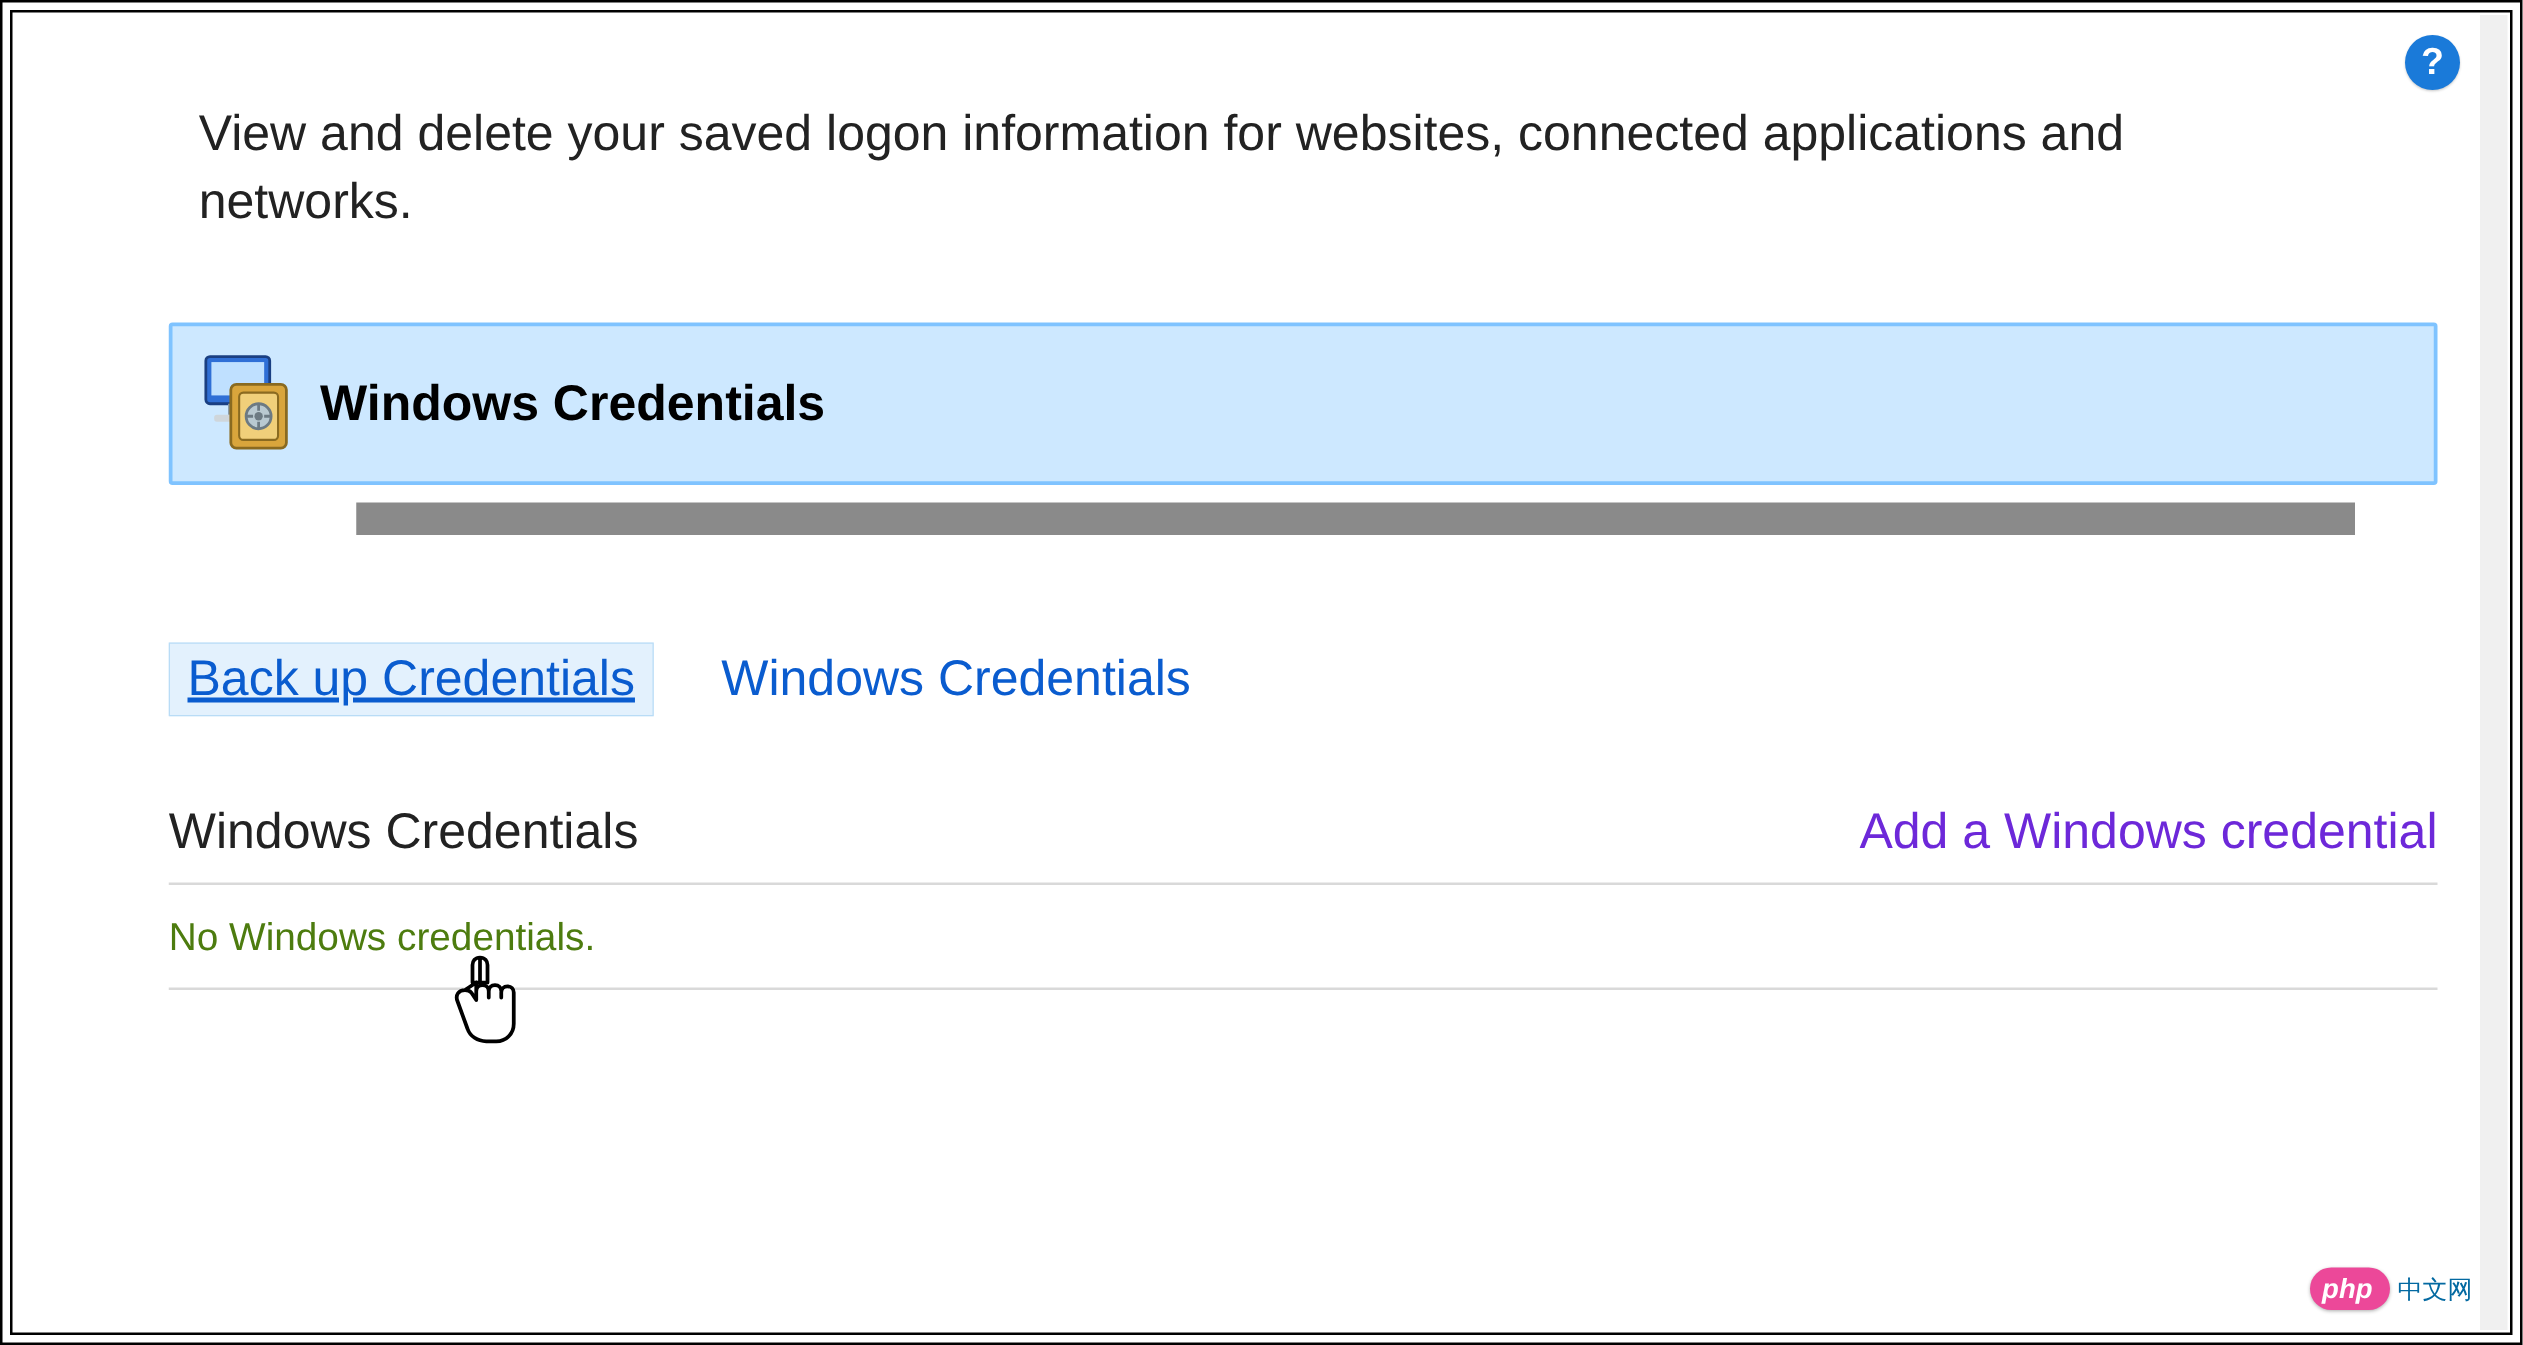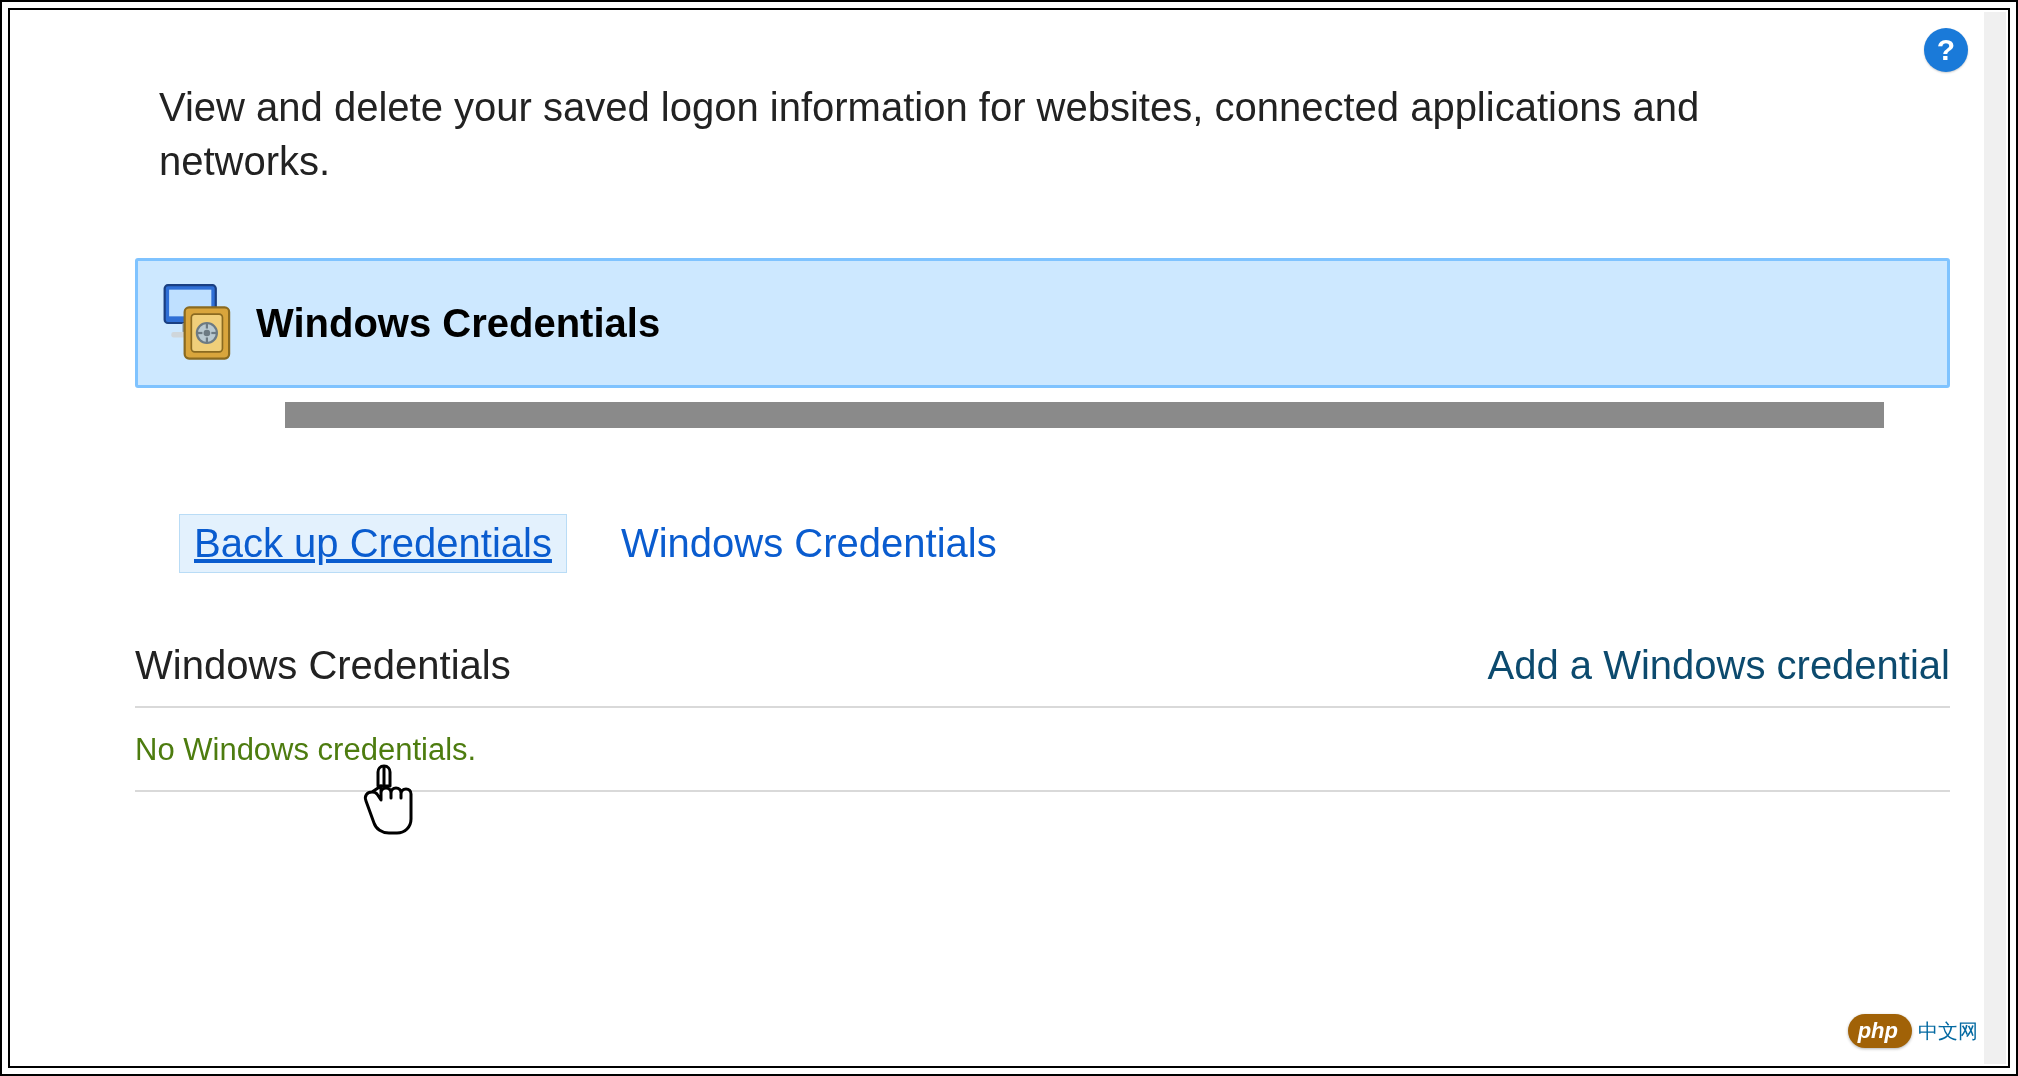--- a/index.html
+++ b/index.html
@@ -104,21 +104,20 @@
     left: 150px; right: 66px; top: 10px;
     height: 26px;
     background: #8a8a8a;
   }
   .links-row {
     display: flex;
     gap: 40px;
     margin-top: 78px;
     align-items: center;
     font-size: 40px;
-    margin-left: 44px;
   }
   .link {
     color: #0a5ccf;
     text-decoration: none;
     padding: 6px 14px;
   }
   .link.hover {
     background: #e3f1fd;
     text-decoration: underline;
     border: 1px solid #b9dcf6;
@@ -134,42 +133,42 @@
     justify-content: space-between;
     align-items: baseline;
     width: 1815px;
     margin-top: 70px;
     font-size: 40px;
     color: #222;
     padding-bottom: 18px;
     border-bottom: 2px solid #d9d9d9;
   }
   .section-header .add-link {
-    color: #0c4a6e;
+    color: #6d28d9;
     font-size: 40px;
   }
   .empty-msg {
     font-size: 31px;
     color: #4d7c0f;
     padding: 24px 0 22px 0;
     border-bottom: 2px solid #d9d9d9;
     width: 1815px;
   }
   .watermark {
     position: absolute;
     right: 30px;
     bottom: 18px;
     display: flex;
     align-items: center;
     gap: 6px;
     font-size: 22px;
     color: #fff;
   }
   .watermark .pill {
-    background: #a16207;
+    background: #ec4899;
     border-radius: 20px;
     padding: 4px 14px 4px 10px;
     display: flex;
     align-items: center;
     gap: 4px;
     font-style: italic;
     font-weight: 700;
     box-shadow: 0 1px 3px rgba(0,0,0,.3);
   }
   .watermark .tail {

